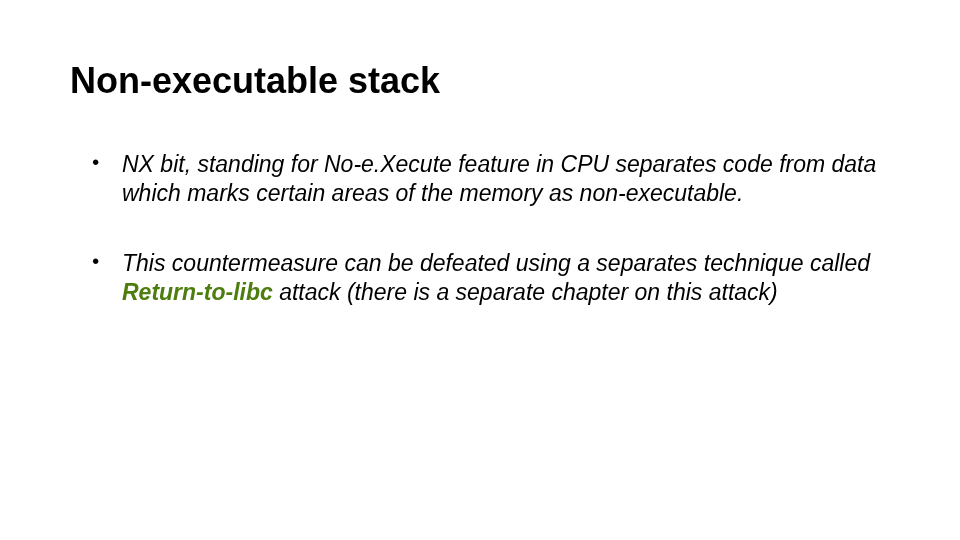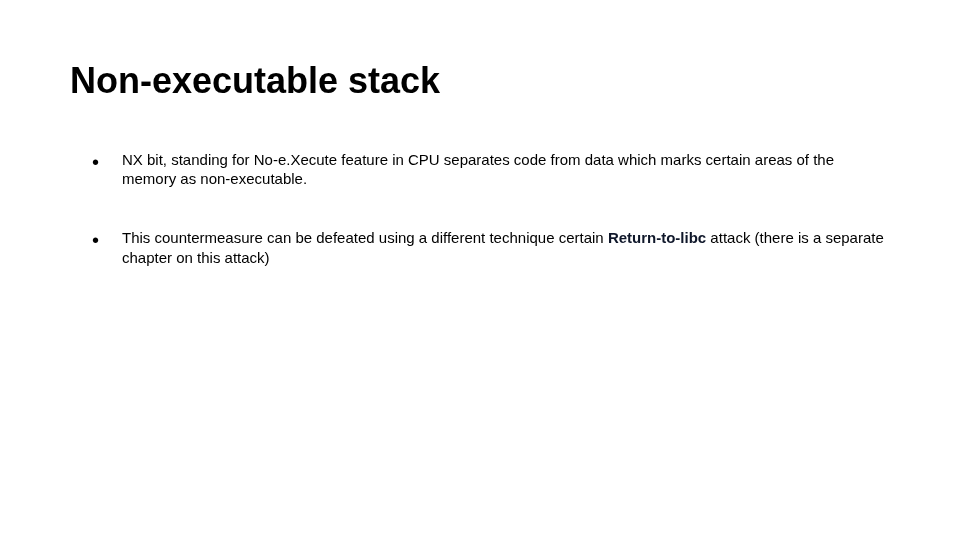--- a/index.html
+++ b/index.html
@@ -15,38 +15,39 @@
     font-weight: 700;
     margin-bottom: 48px;
     letter-spacing: 0px;
   }
   .bullets {
     list-style: none;
     padding-left: 22px;
   }
   .bullets > li {
     position: relative;
-    font-size: 15px;
+    font-size: 23px;
     line-height: 1.28;
     margin-bottom: 40px;
     padding-left: 30px;
+    font-style: italic;
   }
   .bullets > li::before {
     content: "•";
     position: absolute;
     left: 0;
     top: 0;
     font-size: 20px;
   }
   .red-bold {
-    color: #0f172a;
+    color: #4d7c0f;
     font-weight: 700;
   }
 </style>
 </head>
 <body>
 
 <h1 class="title">Non-executable stack</h1>
 
 <ul class="bullets">
   <li><span>NX bit, standing for No-e.Xecute feature in CPU separates code from data which marks certain areas of the memory as non-executable.</span></li>
-  <li><span>This countermeasure can be defeated using a different technique certain </span><span class="red-bold">Return-to-libc</span><span> attack (there is a separate chapter on this attack)</span></li>
+  <li><span>This countermeasure can be defeated using a separates technique called </span><span class="red-bold">Return-to-libc</span><span> attack (there is a separate chapter on this attack)</span></li>
 </ul>
 
 </body></html>

